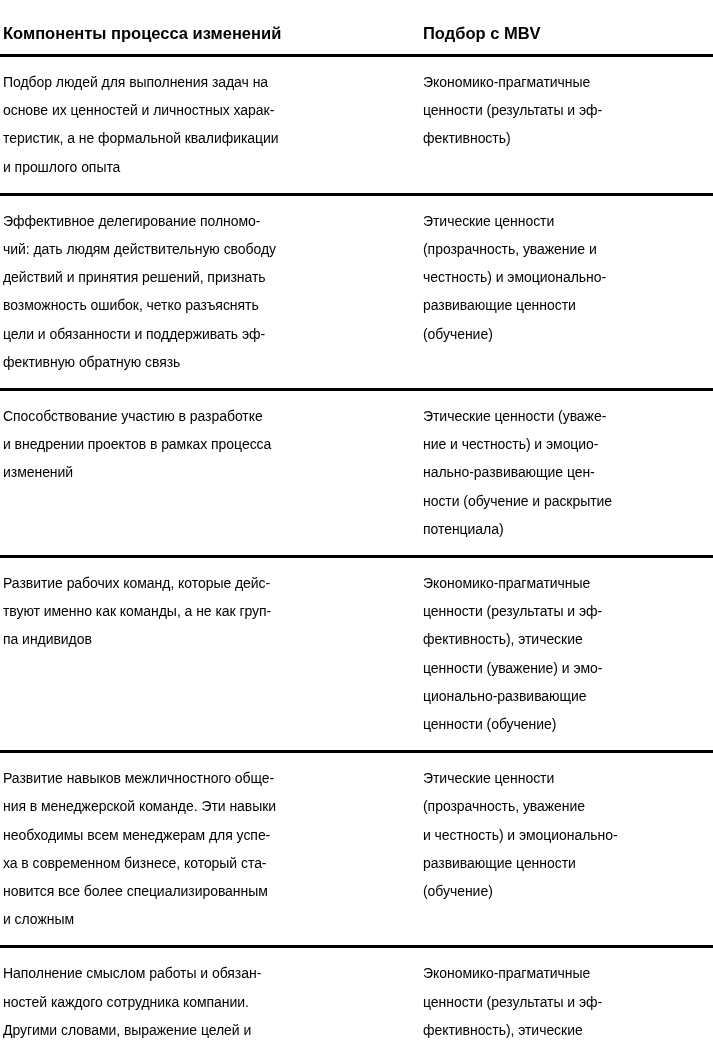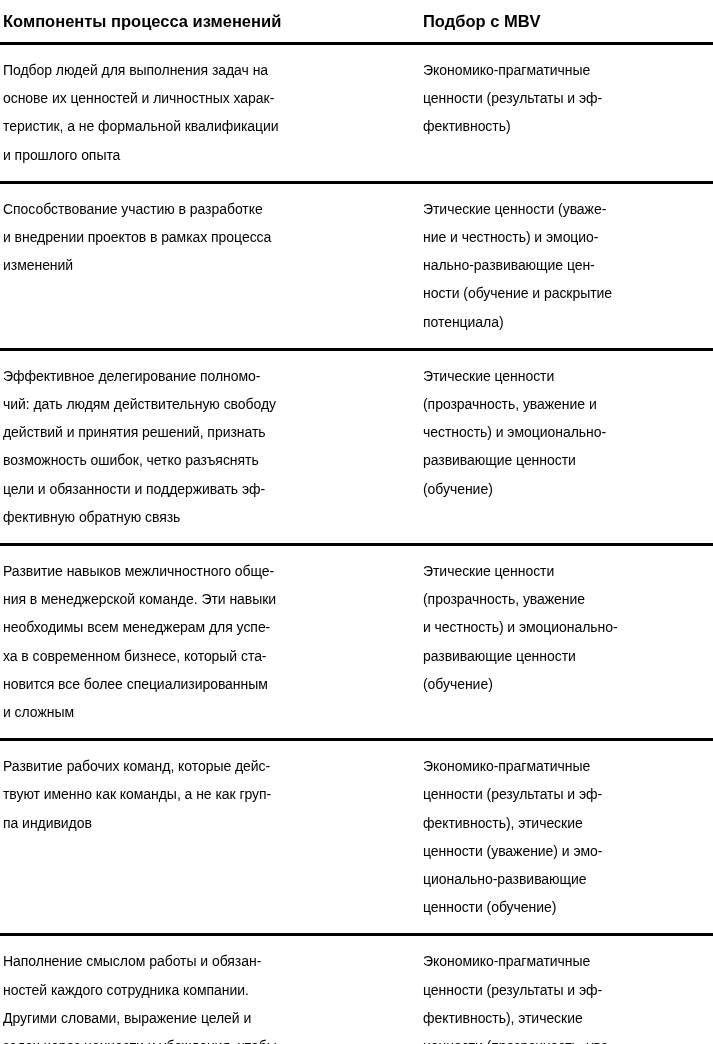--- a/index.html
+++ b/index.html
@@ -25,21 +25,21 @@
   .doc-table col.col-left  { width: 423px; }
   .doc-table col.col-right { width: 290px; }
 
   
   thead th {
     text-align: left;
     vertical-align: top;
     font-weight: bold;
     font-size: 16.5px;
     line-height: 19px;
-    padding: 12px 14px 11px 3px;
+    padding: 24px 14px 11px 3px;
     border-bottom: 3px solid #000000;
   }
   thead th.col-h-right {
     padding-left: 0;
   }
 
   
   tbody td {
     text-align: left;
     vertical-align: top;
@@ -86,79 +86,79 @@
 и прошлого опыта</span>
       </td>
       <td class="cell-right">
         <span class="cell-text">Экономико-прагматичные
 ценности (результаты и эф-
 фективность)</span>
       </td>
     </tr>
     <tr>
       <td class="cell-left">
-        <span class="cell-text">Способствование участию в разработке
-и внедрении проектов в рамках процесса
-изменений</span>
-      </td>
-      <td class="cell-right">
-        <span class="cell-text">Этические ценности (уваже-
-ние и честность) и эмоцио-
-нально-развивающие цен-
-ности (обучение и раскрытие
-потенциала)</span>
-      </td>
-    </tr>
-    <tr>
-      <td class="cell-left">
         <span class="cell-text">Эффективное делегирование полномо-
 чий: дать людям действительную свободу
 действий и принятия решений, признать
 возможность ошибок, четко разъяснять
 цели и обязанности и поддерживать эф-
 фективную обратную связь</span>
       </td>
       <td class="cell-right">
         <span class="cell-text">Этические ценности
 (прозрачность, уважение и
 честность) и эмоционально-
 развивающие ценности
 (обучение)</span>
       </td>
     </tr>
     <tr>
       <td class="cell-left">
-        <span class="cell-text">Развитие навыков межличностного обще-
-ния в менеджерской команде. Эти навыки
-необходимы всем менеджерам для успе-
-ха в современном бизнесе, который ста-
-новится все более специализированным
-и сложным</span>
+        <span class="cell-text">Способствование участию в разработке
+и внедрении проектов в рамках процесса
+изменений</span>
       </td>
       <td class="cell-right">
-        <span class="cell-text">Этические ценности
-(прозрачность, уважение
-и честность) и эмоционально-
-развивающие ценности
-(обучение)</span>
+        <span class="cell-text">Этические ценности (уваже-
+ние и честность) и эмоцио-
+нально-развивающие цен-
+ности (обучение и раскрытие
+потенциала)</span>
       </td>
     </tr>
     <tr>
       <td class="cell-left">
         <span class="cell-text">Развитие рабочих команд, которые дейс-
 твуют именно как команды, а не как груп-
 па индивидов</span>
       </td>
       <td class="cell-right">
         <span class="cell-text">Экономико-прагматичные
 ценности (результаты и эф-
 фективность), этические
 ценности (уважение) и эмо-
 ционально-развивающие
 ценности (обучение)</span>
+      </td>
+    </tr>
+    <tr>
+      <td class="cell-left">
+        <span class="cell-text">Развитие навыков межличностного обще-
+ния в менеджерской команде. Эти навыки
+необходимы всем менеджерам для успе-
+ха в современном бизнесе, который ста-
+новится все более специализированным
+и сложным</span>
+      </td>
+      <td class="cell-right">
+        <span class="cell-text">Этические ценности
+(прозрачность, уважение
+и честность) и эмоционально-
+развивающие ценности
+(обучение)</span>
       </td>
     </tr>
     <tr>
       <td class="cell-left">
         <span class="cell-text">Наполнение смыслом работы и обязан-
 ностей каждого сотрудника компании.
 Другими словами, выражение целей и
 задач через ценности и убеждения, чтобы
 стремления компании и деятельность со-
 трудников оказались значимыми</span>

